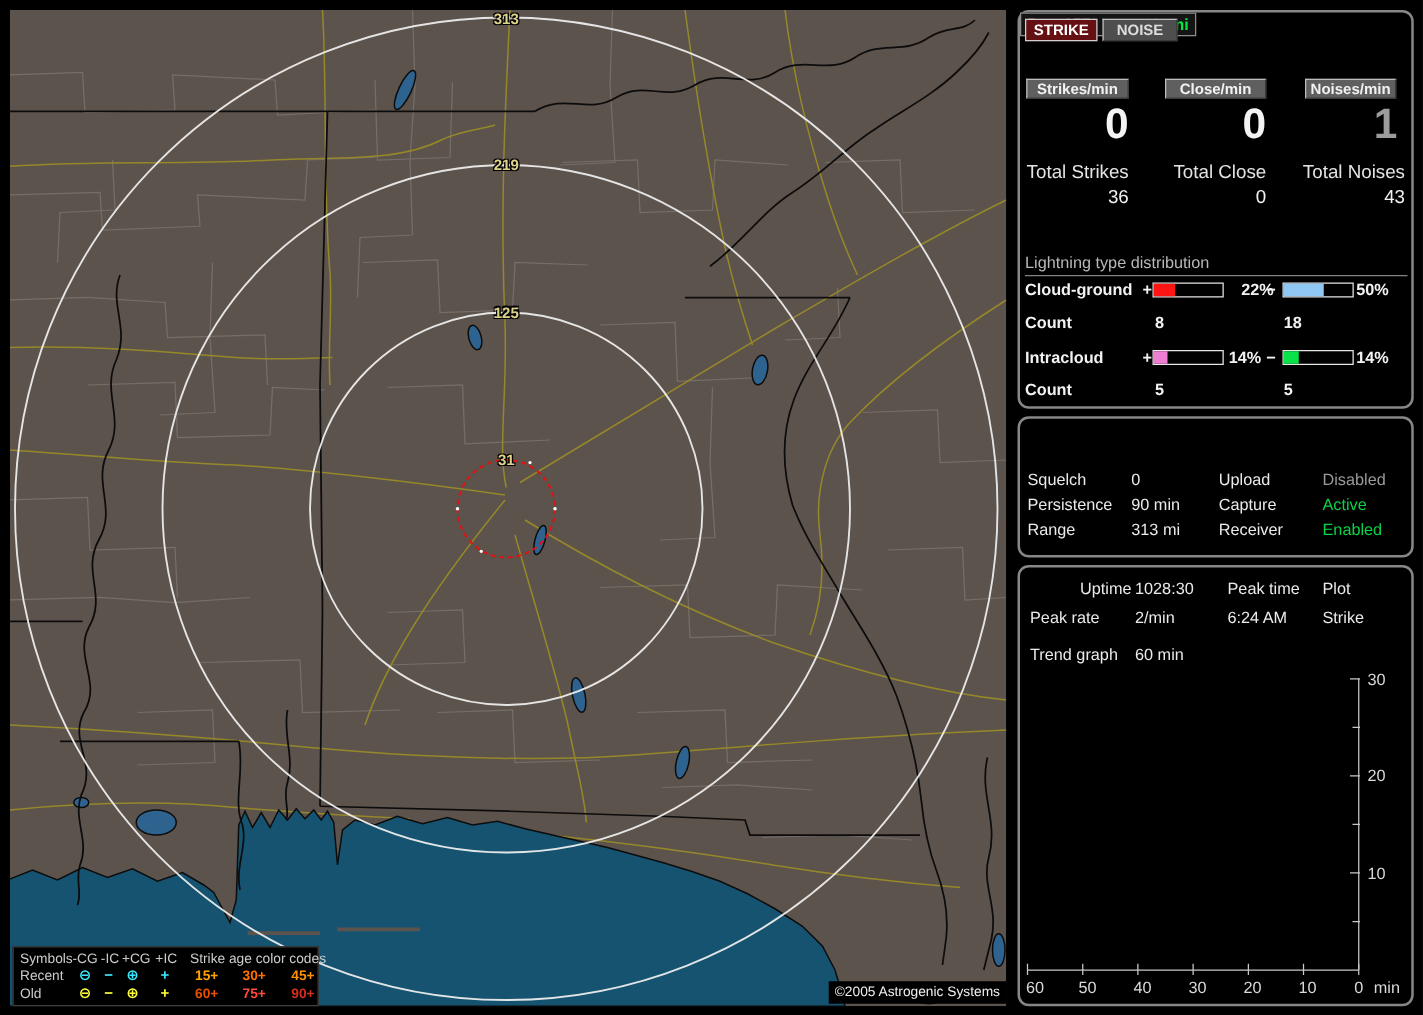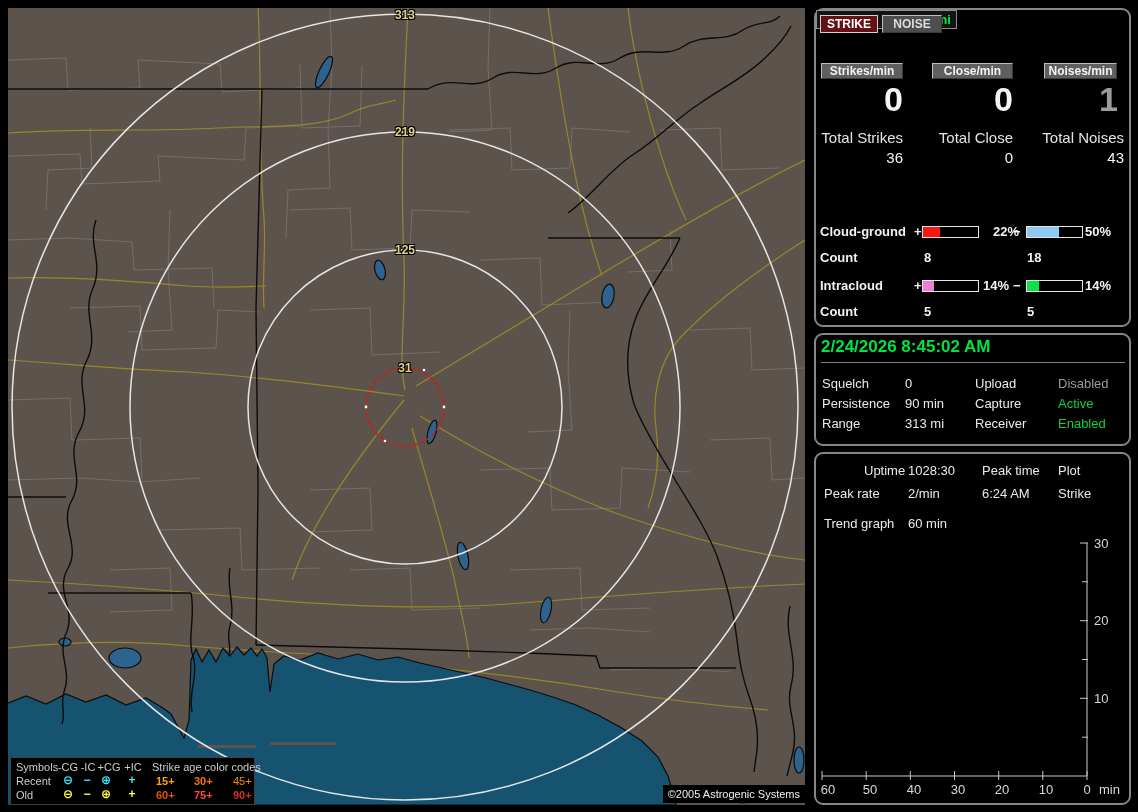--- a/index.html
+++ b/index.html
@@ -174,21 +174,21 @@
     <span class="lg center" style="left:110px;top:3px;width:24px;">+IC</span>
     <span class="lg" style="left:141px;top:3px;">Strike age color codes</span>
 
     <span class="lg" style="left:5px;top:17px;">Recent</span>
     <span class="lg center sym" style="left: 47px; top: 16px; width: 20px; color: rgb(58, 233, 255);">⊖</span>
     <span class="lg center sym" style="left: 66px; top: 16px; width: 20px; color: rgb(58, 233, 255);">−</span>
     <span class="lg center sym" style="left: 85px; top: 16px; width: 20px; color: rgb(58, 233, 255);">⊕</span>
     <span class="lg center sym" style="left: 111px; top: 16px; width: 20px; color: rgb(58, 233, 255);">+</span>
     <span class="lg" style="left: 145px; top: 17px; font-weight: bold; color: rgb(255, 164, 0);">15+</span>
     <span class="lg" style="left: 183px; top: 17px; font-weight: bold; color: rgb(255, 112, 0);">30+</span>
-    <span class="lg" style="left: 222px; top: 17px; font-weight: normal; color: rgb(255, 144, 0);">45+</span>
+    <span class="lg" style="left: 222px; top: 17px; font-weight: bold; color: rgb(255, 144, 0);">45+</span>
 
     <span class="lg" style="left:5px;top:31px;">Old</span>
     <span class="lg center sym" style="left: 47px; top: 30px; width: 20px; color: rgb(255, 255, 60);">⊖</span>
     <span class="lg center sym" style="left: 66px; top: 30px; width: 20px; color: rgb(255, 255, 60);">−</span>
     <span class="lg center sym" style="left: 85px; top: 30px; width: 20px; color: rgb(255, 255, 60);">⊕</span>
     <span class="lg center sym" style="left: 111px; top: 30px; width: 20px; color: rgb(255, 255, 60);">+</span>
     <span class="lg" style="left: 145px; top: 31px; font-weight: bold; color: rgb(232, 80, 0);">60+</span>
     <span class="lg" style="left: 183px; top: 31px; font-weight: bold; color: rgb(255, 74, 56);">75+</span>
     <span class="lg" style="left: 222px; top: 31px; font-weight: bold; color: rgb(214, 46, 30);">90+</span>
   </div>
@@ -212,20 +212,21 @@
     <div class="abs bigNum" style="left: 215px; color: rgb(156, 156, 156);">1</div>
 
     <div class="abs totLbl" style="left:0;">Total Strikes</div>
     <div class="abs totLbl" style="left:110px;">Total Close</div>
     <div class="abs totLbl" style="left:221px;">Total Noises</div>
 
     <div class="abs totVal" style="left:0;">36</div>
     <div class="abs totVal" style="left:110px;">0</div>
     <div class="abs totVal" style="left:221px;">43</div>
 
+    <div class="abs" id="distTitle">Lightning type distribution</div>
 
     <div class="abs dlabel" style="left:4px;top:214px;text-align:center;">Cloud-ground</div>
     <div class="abs dsign" style="left:98px;top:214px;">+</div>
     <div class="bar" style="left:106px;top:216px;">
         <i style="background: rgb(255, 20, 20); width: 30%;"></i>
       </div>
     <div class="abs pct" style="left:177px;top:214px;">22%</div>
     <div class="abs dsign" style="left:197px;top:214px;">−</div>
     <div class="bar" style="left:210px;top:216px;">
         <i style="background: rgb(143, 200, 242); width: 58%;"></i>
@@ -245,21 +246,20 @@
     <div class="bar" style="left:210px;top:270px;">
         <i style="background: rgb(10, 226, 74); width: 22%;"></i>
       </div>
     <div class="abs pct" style="left:269px;top:268px;">14%</div>
     <div class="abs dlabel" style="left:4px;top:294px;font-weight:bold;">Count</div>
     <div class="abs pct" style="left:108px;top:294px;">5</div>
     <div class="abs pct" style="left:211px;top:294px;">5</div>
   </div>
 
   <div class="box" id="box2">
-    <div class="abs" id="dateLine">2/24/2026 8:45:02 AM</div>
 
     <div class="abs srow" style="left:6px;top:41px;">Squelch</div>
     <div class="abs srow" style="left:89px;top:41px;">0</div>
     <div class="abs srow" style="left:159px;top:41px;">Upload</div>
     <div class="abs srow" style="left: 242px; top: 41px; color: rgb(154, 154, 154);">Disabled</div>
 
     <div class="abs srow" style="left:6px;top:61px;">Persistence</div>
     <div class="abs srow" style="left:89px;top:61px;">90 min</div>
     <div class="abs srow" style="left:159px;top:61px;">Capture</div>
     <div class="abs srow" style="left: 242px; top: 61px; color: rgb(10, 210, 70);">Active</div>

